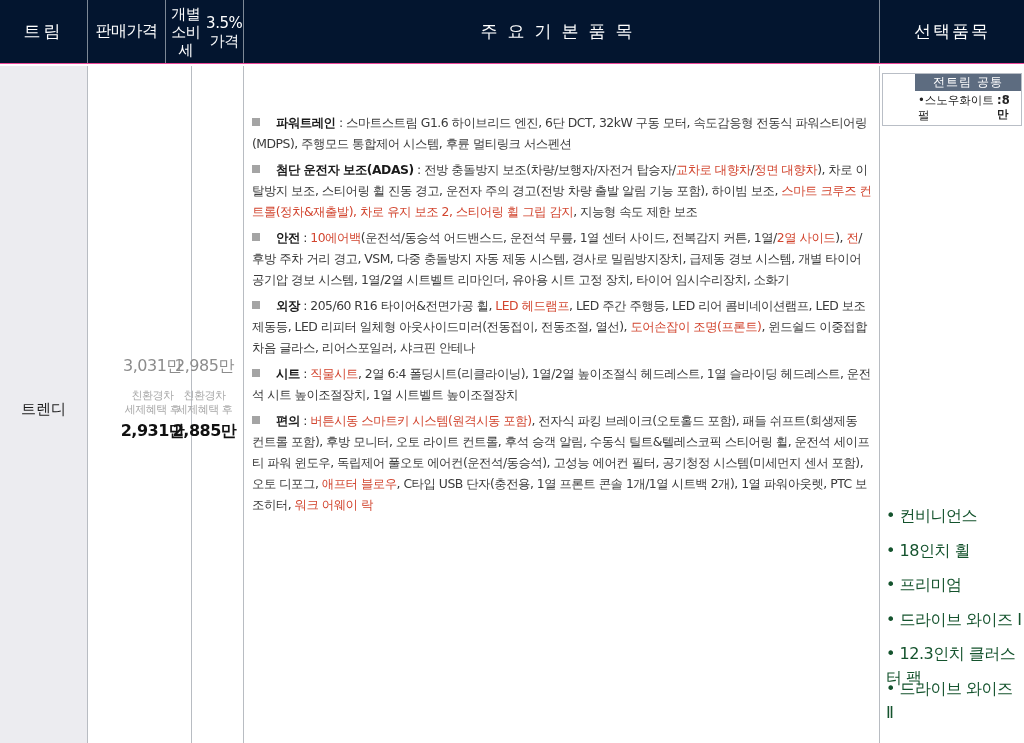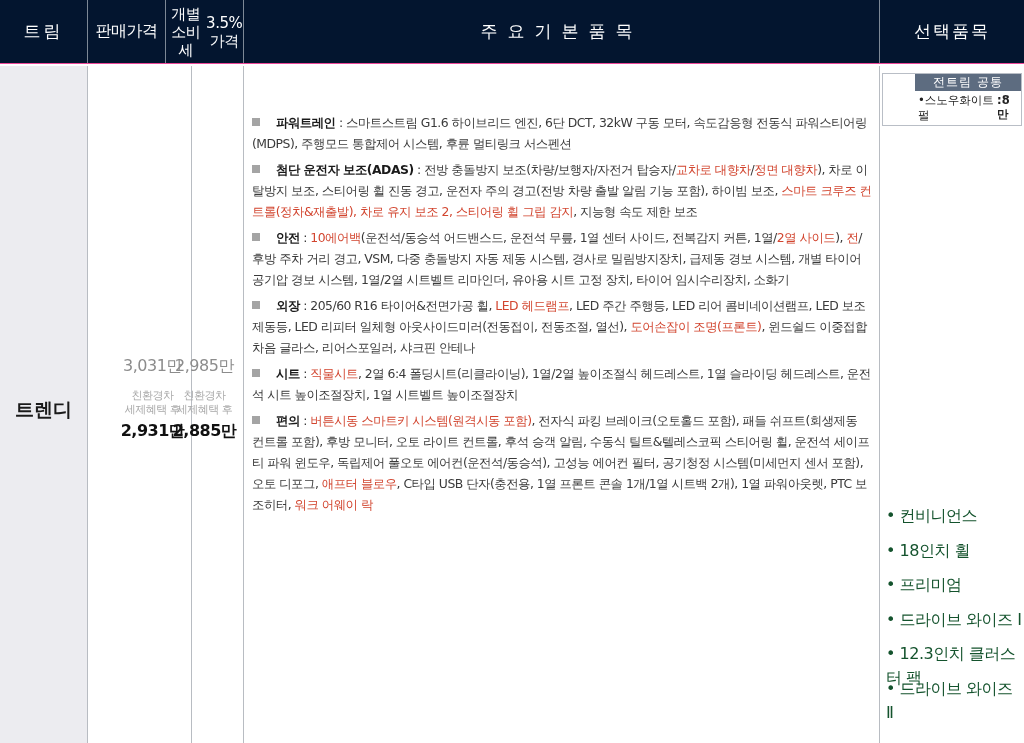--- a/index.html
+++ b/index.html
@@ -31,21 +31,21 @@
   .h-opt { left: 880px; width: 144px; border-right: none; letter-spacing: 2px; }
 
   
   .col { position: absolute; top: 66px; height: 677px; box-sizing: border-box; border-right: 1px solid #b8bcc2; }
   .c-trim { left: 0; width: 88px; background: #ececf0; display: flex; align-items: center; justify-content: center; }
   .c-price { left: 88px; width: 78px; margin-left: 26px; }
   .c-tax { left: 166px; width: 78px; }
   .c-main { left: 244px; width: 636px; }
   .c-opt { left: 880px; width: 144px; border-right: none; }
 
-  .trim-name { font-size: 19px; font-weight: bold; color: #1a1a1a; margin-top: 10px; }
+  .trim-name { font-size: 15px; font-weight: normal; color: #1a1a1a; margin-top: 10px; }
 
   .price-block { position: absolute; top: 290px; left: 0; width: 100%; text-align: center; }
   .price-orig { font-size: 16px; color: #8c8c8c; letter-spacing: -0.5px; }
   .price-note { font-size: 11px; color: #a8a8a8; line-height: 14px; margin-top: 12px; letter-spacing: -0.5px; }
   .price-final { font-size: 16px; font-weight: bold; color: #111; margin-top: 4px; letter-spacing: -0.5px; }
 
   
   .items { position: absolute; left: 8px; top: 46px; width: 620px; }
   .item { font-size: 12.4px; line-height: 21px; color: #3a3a3a; margin-bottom: 5px; letter-spacing: -0.5px; }
   .bullet { display: inline-block; width: 8px; height: 8px; background: #a4a4a4; margin-right: 4px; vertical-align: 1px; }

